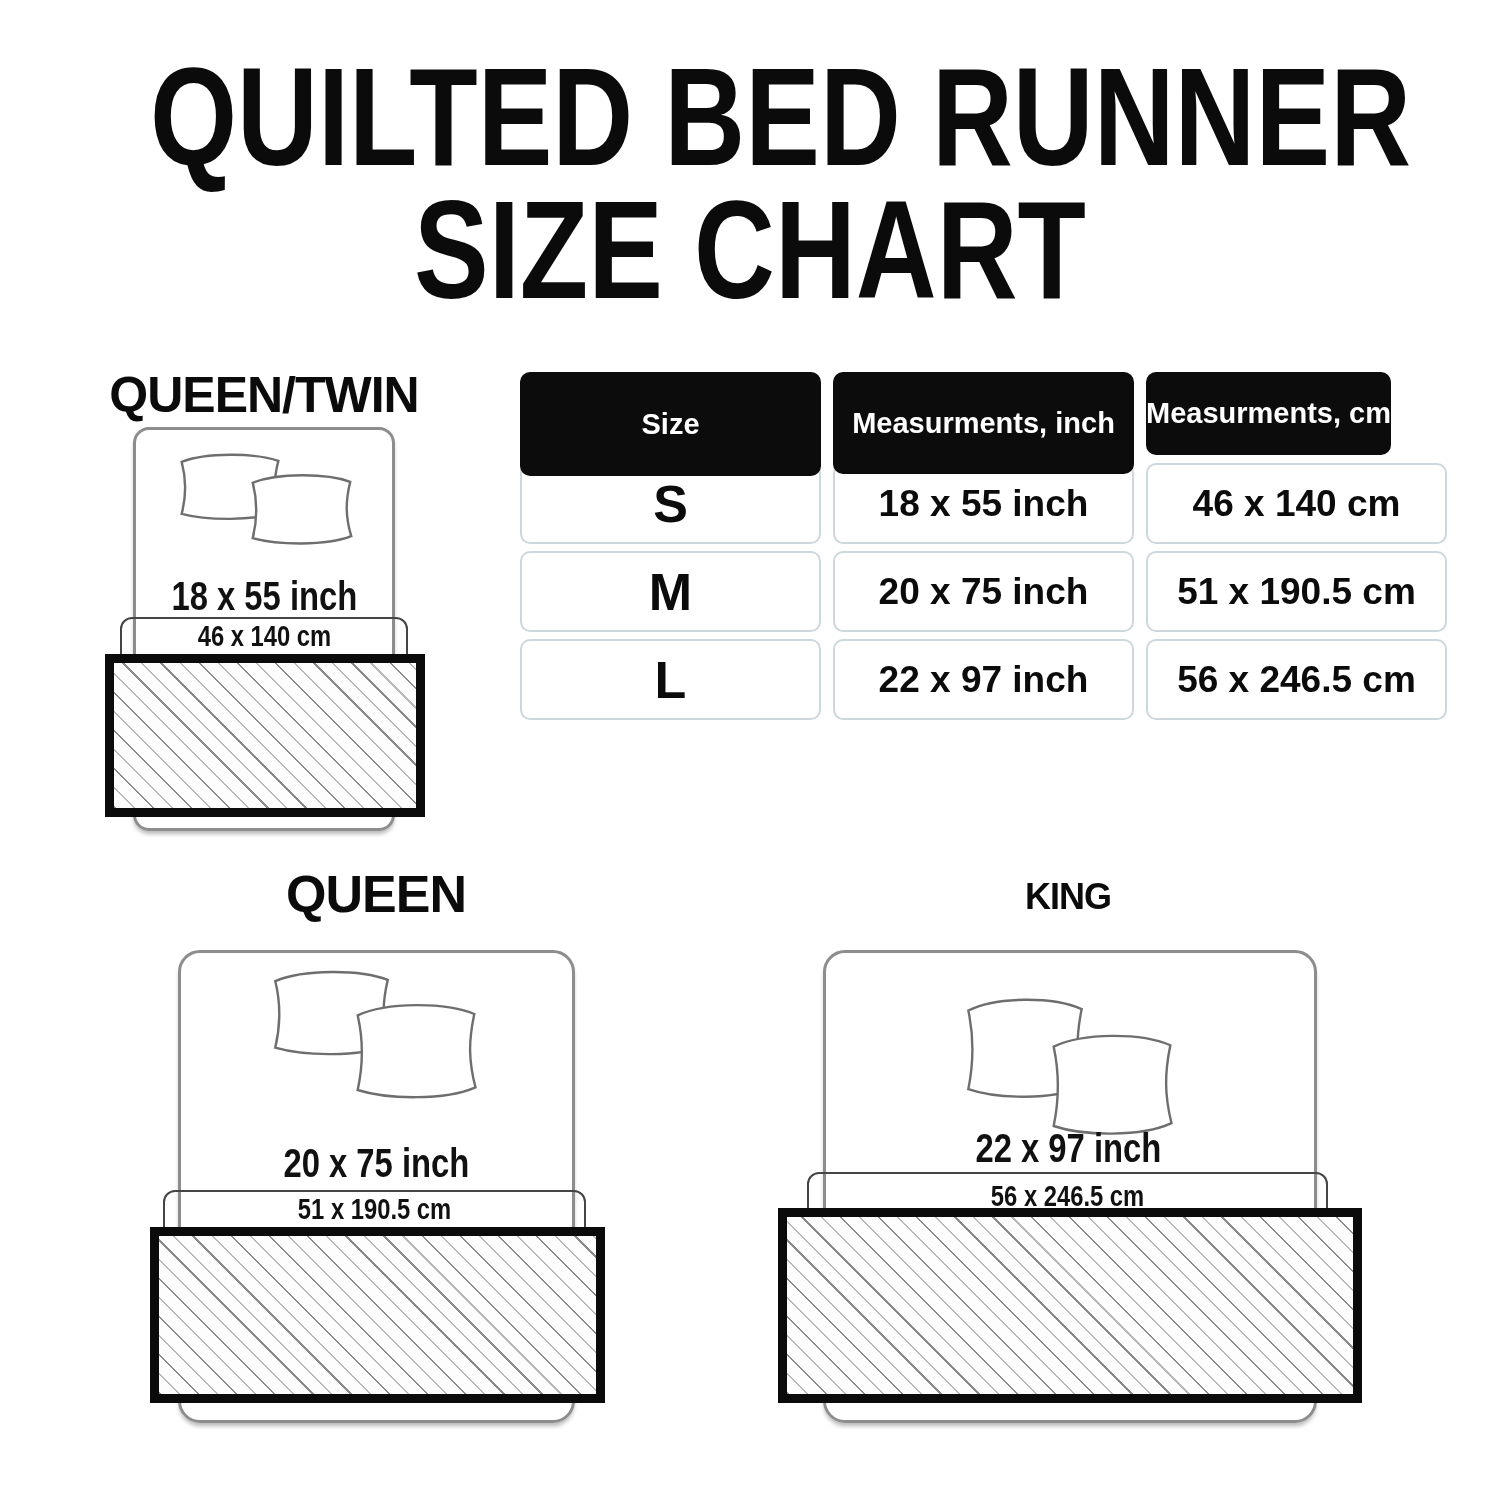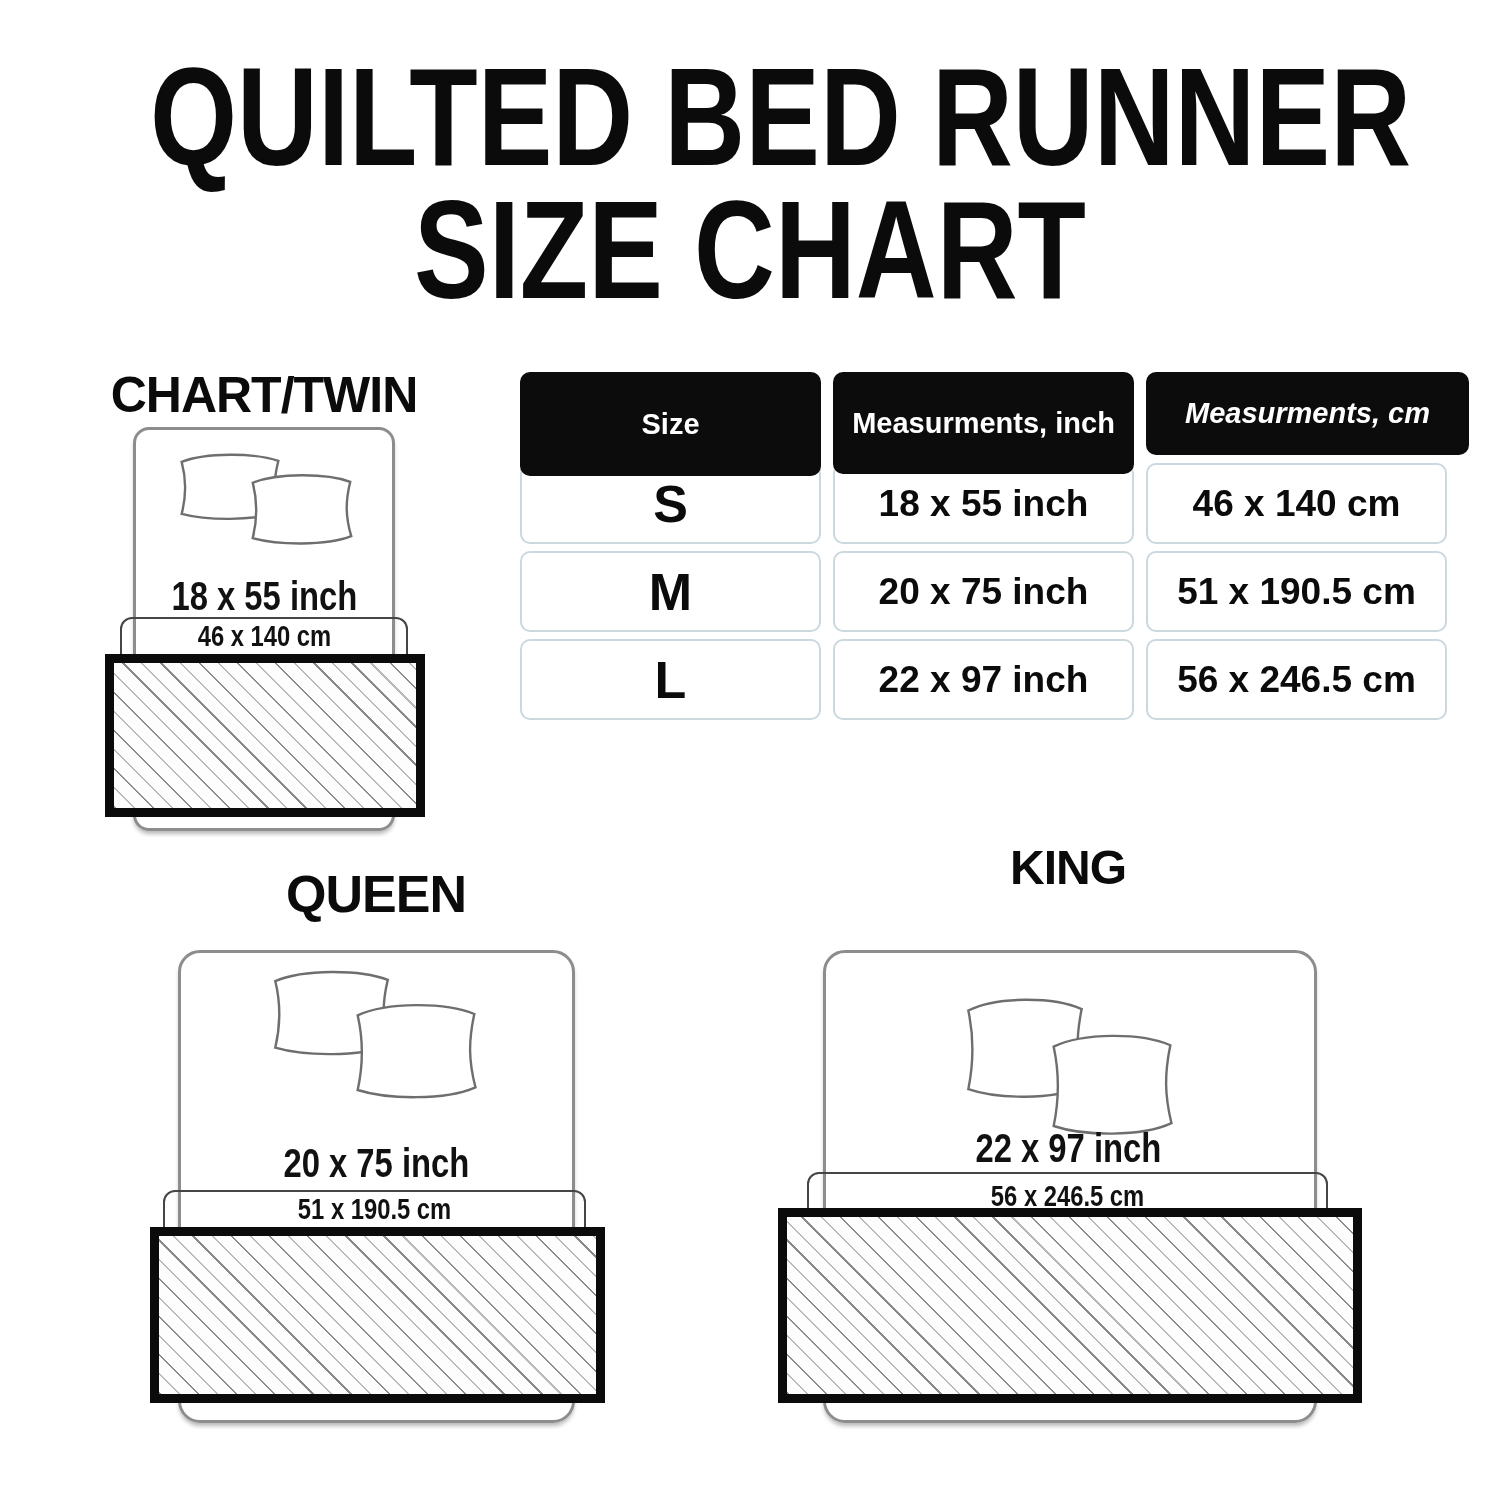--- a/index.html
+++ b/index.html
@@ -70,21 +70,21 @@
   .td-meas { font-size:37px; }
 </style>
 </head>
 <body>
 
 <h1 class="abs page-title">
   <span class="t-line">QUILTED BED RUNNER</span>
   <span class="t-line">SIZE CHART</span>
 </h1>
 
-<div class="abs section-label" style="left:14px; top:366px; width:500px; font-size:50px;">CHART/TWIN</div>
+<div class="abs section-label" style="left:14px; top:366px; width:500px; font-size:50px;">QUEEN/TWIN</div>
 
 <div class="abs bed" style="left:133px; top:427px; width:262px; height:404px; border-radius:16px;"></div>
 
 <div class="abs pillow" style="left:172px; top:447px; width:116px; height:78px;">
   <svg viewBox="0 0 120 84" preserveAspectRatio="none">
       <path d="M10,16 C35,6 85,6 110,15 C105,35 105,50 111,70 C85,80 35,79 10,72 C15,52 15,35 10,16 Z" fill="#ffffff" stroke="#6e6e6e" stroke-width="2.4" vector-effect="non-scaling-stroke"></path>
     </svg>
 </div>
 <div class="abs pillow" style="left:243px; top:467px; width:117px; height:83px;">
   <svg viewBox="0 0 120 84" preserveAspectRatio="none">
@@ -100,21 +100,21 @@
 
 <div class="abs dim-cm" style="left:120px; top:620px; width:288px;">
   <span class="squeeze">46 x 140 cm</span>
 </div>
 
 <div class="abs runner-swatch" style="left:105px; top:654px; width:320px; height:163px;"></div>
 
 <div>
   <div class="abs th-cell" style="left:520px;  top:372px; width:301px; height:104px;">Size</div>
   <div class="abs th-cell" style="left:833px;  top:372px; width:301px; height:102px;">Measurments, inch</div>
-  <div class="abs th-cell" style="left:1146px; top:372px; width:323px; height:83px;font-style:italic;">Measurments, cm</div>
+  <div class="abs th-cell" style="left:1146px; top:372px; width:245px; height:83px;">Measurments, cm</div>
 
   <div class="abs td-cell td-size" style="left:520px;  top:463px; width:301px; height:81px;">S</div>
   <div class="abs td-cell td-meas" style="left:833px;  top:463px; width:301px; height:81px;">18 x 55 inch</div>
   <div class="abs td-cell td-meas" style="left:1146px; top:463px; width:301px; height:81px;">46 x 140 cm</div>
 
   <div class="abs td-cell td-size" style="left:520px;  top:551px; width:301px; height:81px;">M</div>
   <div class="abs td-cell td-meas" style="left:833px;  top:551px; width:301px; height:81px;">20 x 75 inch</div>
   <div class="abs td-cell td-meas" style="left:1146px; top:551px; width:301px; height:81px;">51 x 190.5 cm</div>
 
   <div class="abs td-cell td-size" style="left:520px;  top:639px; width:301px; height:81px;">L</div>
@@ -142,21 +142,21 @@
 </div>
 
 <div class="abs runner-outline" style="left:163px; top:1190px; width:423px; height:128px;"></div>
 
 <div class="abs dim-cm" style="left:163px; top:1193px; width:423px;">
   <span class="squeeze">51 x 190.5 cm</span>
 </div>
 
 <div class="abs runner-swatch" style="left:150px; top:1227px; width:455px; height:176px;"></div>
 
-<div class="abs section-label" style="left:818px; top:840px; width:500px; font-size:48px;">KING</div>
+<div class="abs section-label" style="left:818px; top:876px; width:500px; font-size:36px;">KING</div>
 
 <div class="abs bed" style="left:823px; top:950px; width:494px; height:473px; border-radius:22px;"></div>
 
 <div class="abs pillow" style="left:957px; top:988px; width:136px; height:118px;">
   <svg viewBox="0 0 120 84" preserveAspectRatio="none">
       <path d="M10,16 C35,6 85,6 110,15 C105,35 105,50 111,70 C85,80 35,79 10,72 C15,52 15,35 10,16 Z" fill="#ffffff" stroke="#6e6e6e" stroke-width="2.4" vector-effect="non-scaling-stroke"></path>
     </svg>
 </div>
 <div class="abs pillow" style="left:1042px; top:1024px; width:140px; height:119px;">
   <svg viewBox="0 0 120 84" preserveAspectRatio="none">

